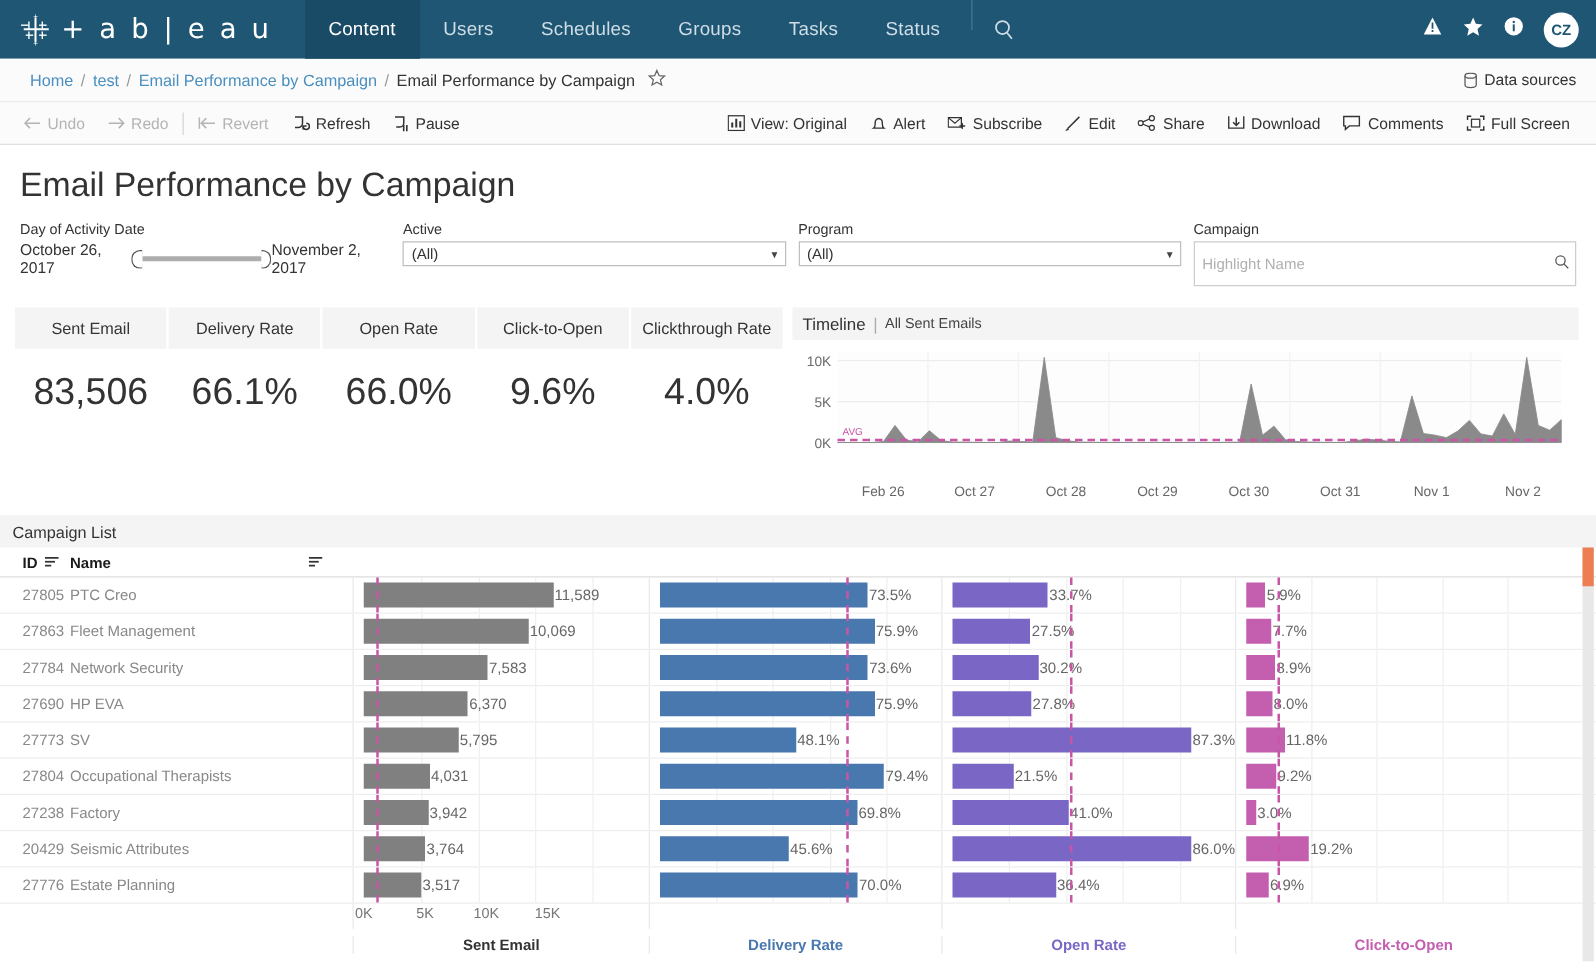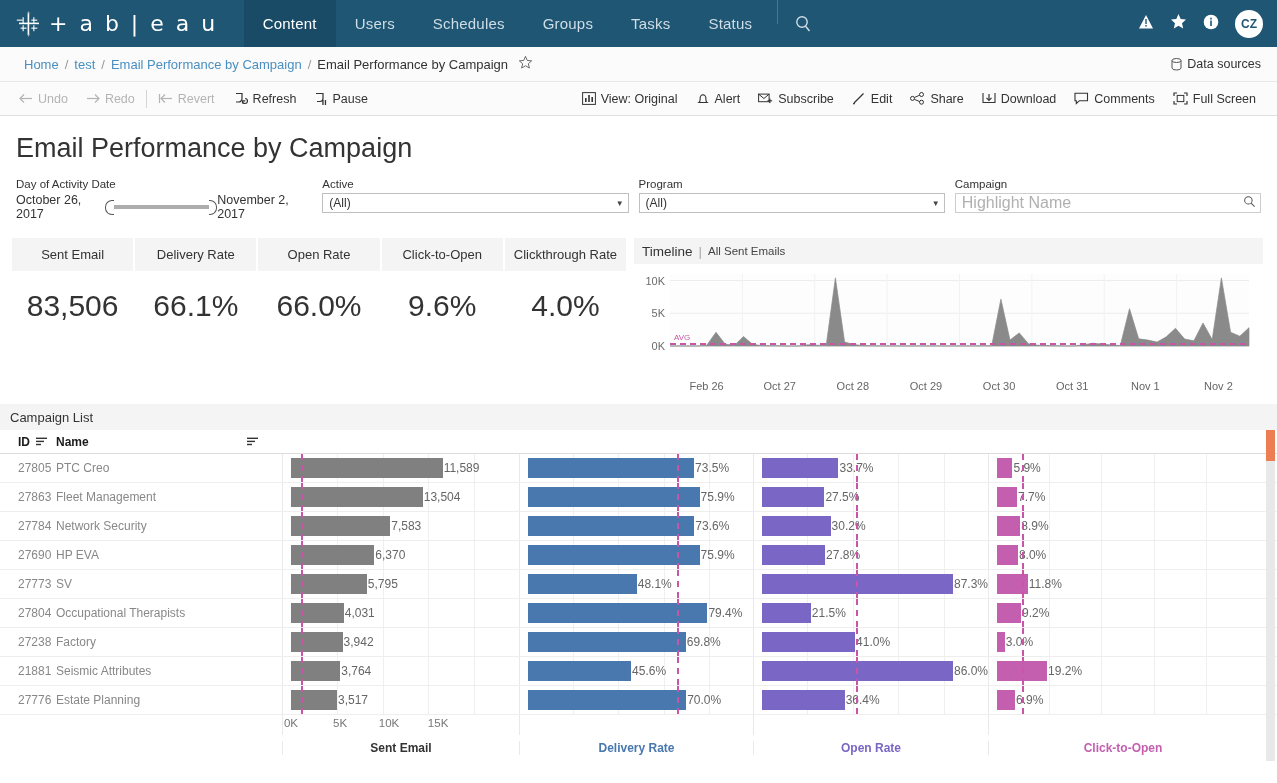--- a/index.html
+++ b/index.html
@@ -90,23 +90,23 @@
   .handle-r { border-radius: 0 7px 7px 0; border-left: none;}
   .f-select { width: 310px; margin-left: 10px; }
   .f-campaign { width: 310px; margin-left: 10px; }
   .select-box {
     height: 20px; border: 1px solid #bfbfbf; background: #fff;
     display: flex; align-items: center; padding: 0 4px 0 6px;
     font-size: 12px; color: #333; cursor: pointer;
   }
   .select-caret { margin-left: auto; font-size: 8px; color: #444; }
   .search-box {
-    height: 20px; border: 1px solid #cdcdcd; background: #fff;
+    height: 36px; border: 1px solid #cdcdcd; background: #fff;
     display:flex; align-items:center; padding: 0 4px 0 6px;
-    font-size: 16px; color: #b0b0b0; cursor:text;text-align:center;
+    font-size: 12px; color: #b0b0b0; cursor:text;text-align:center;
   }
 
   
   .midrow { display: flex; margin-top: 17px; }
   .kpi-block { width: 634px; }
   .kpi-tabs { display: flex; padding: 0 8px 0 12px; gap: 2px; }
   .kpi-tab {
     flex: 1; background: #f4f4f4; height: 33px;
     display: flex; align-items: center; justify-content: center;
     font-size: 13px; color: #333; cursor: pointer;
@@ -542,21 +542,21 @@
         </div>
         <div class="trow">
           <div class="c-id">27863</div>
           <div class="c-name">Fleet Management</div>
           <div class="c-chart col-sent">
             <div class="gridline" style="left: 53.8px;"></div>
             <div class="gridline" style="left: 99.6px;"></div>
             <div class="gridline" style="left: 145.4px;"></div>
             <div class="gridline" style="left: 191.2px;"></div>
             <div class="bar" style="width: 131.76px; background: rgb(128, 128, 128); margin-left: 8px; position: relative;"></div>
-            <span class="bar-label" style="position: relative;">13,504</span>
+            <span class="bar-label" style="position: relative;">10,069</span>
             <div class="avgline" style="left: 18.305px;"></div>
           </div>
           <div class="c-chart col-del">
             <div class="gridline" style="left: 53.2px;"></div>
             <div class="gridline" style="left: 98.4px;"></div>
             <div class="gridline" style="left: 143.6px;"></div>
             <div class="gridline" style="left: 188.8px;"></div>
             <div class="bar" style="width: 171.534px; background: rgb(72, 120, 174); margin-left: 8px; position: relative;"></div>
             <span class="bar-label" style="position: relative;">75.9%</span>
             <div class="avgline" style="left: 157.386px;"></div>
@@ -774,21 +774,21 @@
             <div class="gridline" style="left: 60.2px;"></div>
             <div class="gridline" style="left: 112.4px;"></div>
             <div class="gridline" style="left: 164.6px;"></div>
             <div class="gridline" style="left: 216.8px;"></div>
             <div class="bar" style="width: 7.83px; background: rgb(196, 95, 176); margin-left: 8px; position: relative;"></div>
             <span class="bar-label" style="position: relative;">3.0%</span>
             <div class="avgline" style="left: 33.056px;"></div>
           </div>
         </div>
         <div class="trow">
-          <div class="c-id">21881</div>
+          <div class="c-id">20429</div>
           <div class="c-name">Seismic Attributes</div>
           <div class="c-chart col-sent">
             <div class="gridline" style="left: 53.8px;"></div>
             <div class="gridline" style="left: 99.6px;"></div>
             <div class="gridline" style="left: 145.4px;"></div>
             <div class="gridline" style="left: 191.2px;"></div>
             <div class="bar" style="width: 49.2546px; background: rgb(128, 128, 128); margin-left: 8px; position: relative;"></div>
             <span class="bar-label" style="position: relative;">3,764</span>
             <div class="avgline" style="left: 18.305px;"></div>
           </div>

